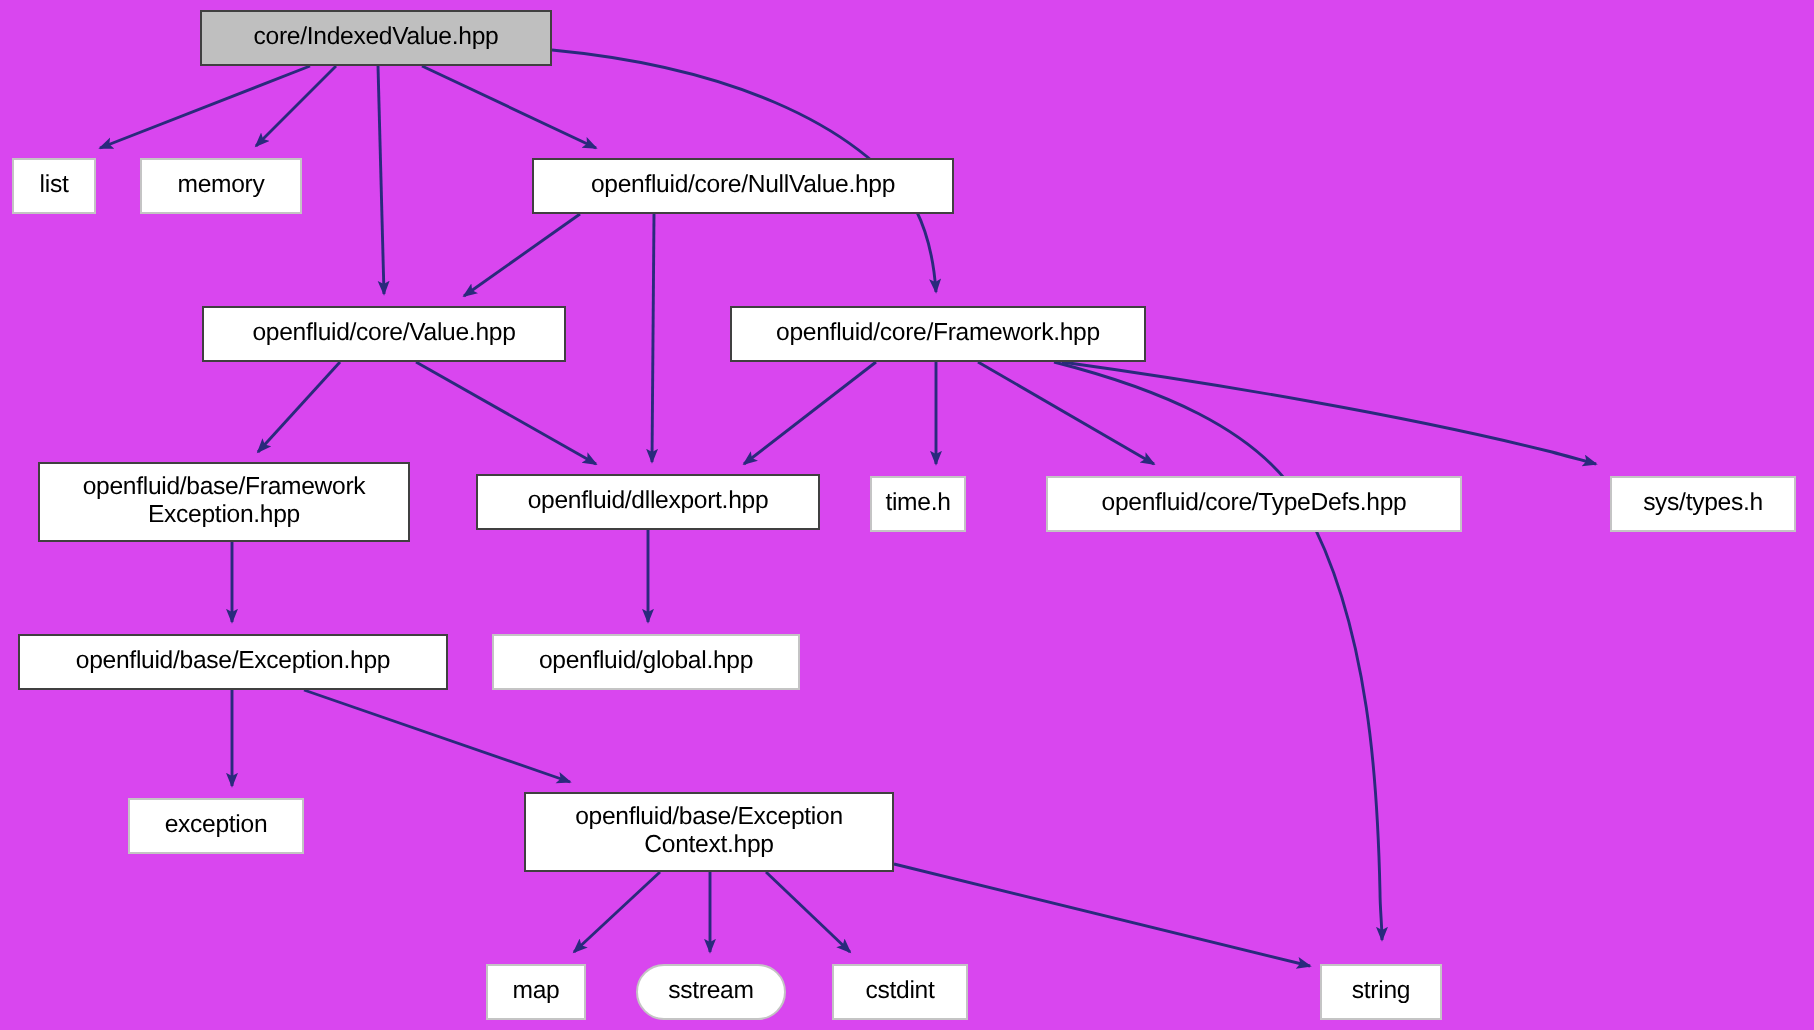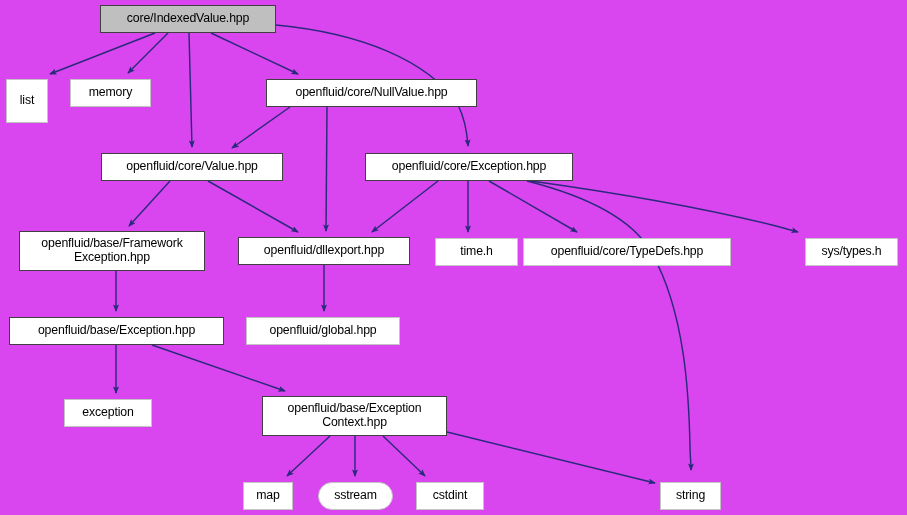--- a/index.html
+++ b/index.html
@@ -80,29 +80,29 @@
       <path d="M324,265 L 324,311" fill="none" stroke="#2a2a7c" stroke-width="1.45" marker-end="url(#arrowhead)"></path>
       <path d="M116,345 L 116,393" fill="none" stroke="#2a2a7c" stroke-width="1.45" marker-end="url(#arrowhead)"></path>
       <path d="M152,345 L 285,391" fill="none" stroke="#2a2a7c" stroke-width="1.45" marker-end="url(#arrowhead)"></path>
       <path d="M330,436 L 287,476" fill="none" stroke="#2a2a7c" stroke-width="1.45" marker-end="url(#arrowhead)"></path>
       <path d="M355,436 L 355,476" fill="none" stroke="#2a2a7c" stroke-width="1.45" marker-end="url(#arrowhead)"></path>
       <path d="M383,436 L 425,476" fill="none" stroke="#2a2a7c" stroke-width="1.45" marker-end="url(#arrowhead)"></path>
       <path d="M447,432 L 655,483" fill="none" stroke="#2a2a7c" stroke-width="1.45" marker-end="url(#arrowhead)"></path>
     </svg>
   <div id="node-layer">
       <div class="gnode current" style="left: 100px; top: 5px; width: 176px; height: 28px;"><span class="gnode-label">core/IndexedValue.hpp</span></div>
-      <div class="gnode external" style="left: 6px; top: 79px; width: 42px; height: 44px;"><span class="gnode-label">list</span></div>
+      <div class="gnode external" style="left: 6px; top: 79px; width: 42px; height: 28px;"><span class="gnode-label">list</span></div>
       <div class="gnode external" style="left: 70px; top: 79px; width: 81px; height: 28px;"><span class="gnode-label">memory</span></div>
       <div class="gnode local" style="left: 222px; top: 79px; width: 211px; height: 28px; margin-left: 44px;"><span class="gnode-label">openfluid/core/NullValue.hpp</span></div>
       <div class="gnode local" style="left: 101px; top: 153px; width: 182px; height: 28px;"><span class="gnode-label">openfluid/core/Value.hpp</span></div>
-      <div class="gnode local" style="left: 365px; top: 153px; width: 208px; height: 28px;"><span class="gnode-label">openfluid/core/Exception.hpp</span></div>
+      <div class="gnode local" style="left: 365px; top: 153px; width: 208px; height: 28px;"><span class="gnode-label">openfluid/core/Framework.hpp</span></div>
       <div class="gnode local" style="left: 19px; top: 231px; width: 186px; height: 40px;"><span class="gnode-label">openfluid/base/Framework
 Exception.hpp</span></div>
       <div class="gnode local" style="left: 238px; top: 237px; width: 172px; height: 28px;"><span class="gnode-label">openfluid/dllexport.hpp</span></div>
-      <div class="gnode external" style="left: 435px; top: 238px; width: 83px; height: 28px;"><span class="gnode-label">time.h</span></div>
+      <div class="gnode external" style="left: 435px; top: 238px; width: 48px; height: 28px;"><span class="gnode-label">time.h</span></div>
       <div class="gnode external" style="left: 523px; top: 238px; width: 208px; height: 28px;"><span class="gnode-label">openfluid/core/TypeDefs.hpp</span></div>
       <div class="gnode external" style="left: 805px; top: 238px; width: 93px; height: 28px;"><span class="gnode-label">sys/types.h</span></div>
       <div class="gnode local" style="left: 9px; top: 317px; width: 215px; height: 28px;"><span class="gnode-label">openfluid/base/Exception.hpp</span></div>
       <div class="gnode external" style="left: 246px; top: 317px; width: 154px; height: 28px;"><span class="gnode-label">openfluid/global.hpp</span></div>
       <div class="gnode external" style="left: 64px; top: 399px; width: 88px; height: 28px;"><span class="gnode-label">exception</span></div>
       <div class="gnode local" style="left: 262px; top: 396px; width: 185px; height: 40px;"><span class="gnode-label">openfluid/base/Exception
 Context.hpp</span></div>
       <div class="gnode external" style="left: 243px; top: 482px; width: 50px; height: 28px;"><span class="gnode-label">map</span></div>
       <div class="gnode external" style="left: 318px; top: 482px; width: 75px; height: 28px; border-radius: 14px;"><span class="gnode-label">sstream</span></div>
       <div class="gnode external" style="left: 416px; top: 482px; width: 68px; height: 28px;"><span class="gnode-label">cstdint</span></div>

